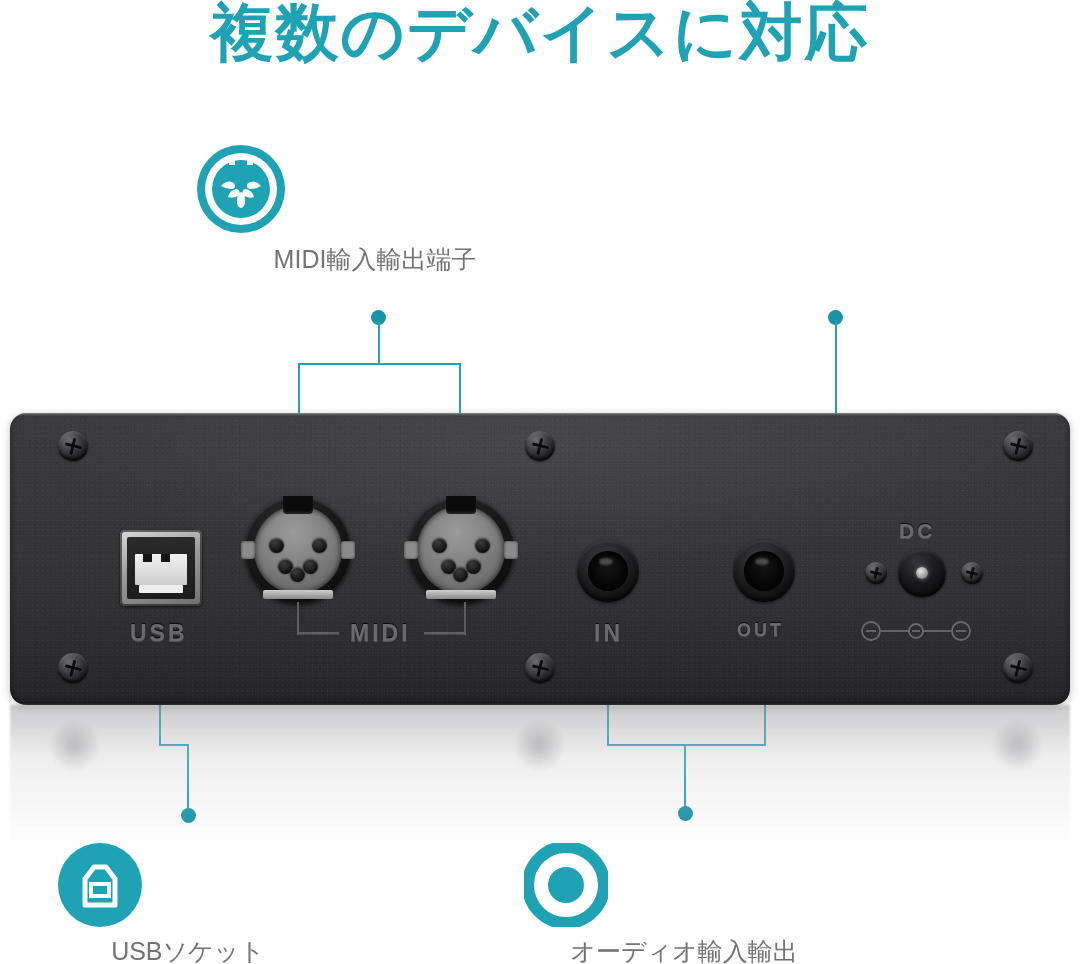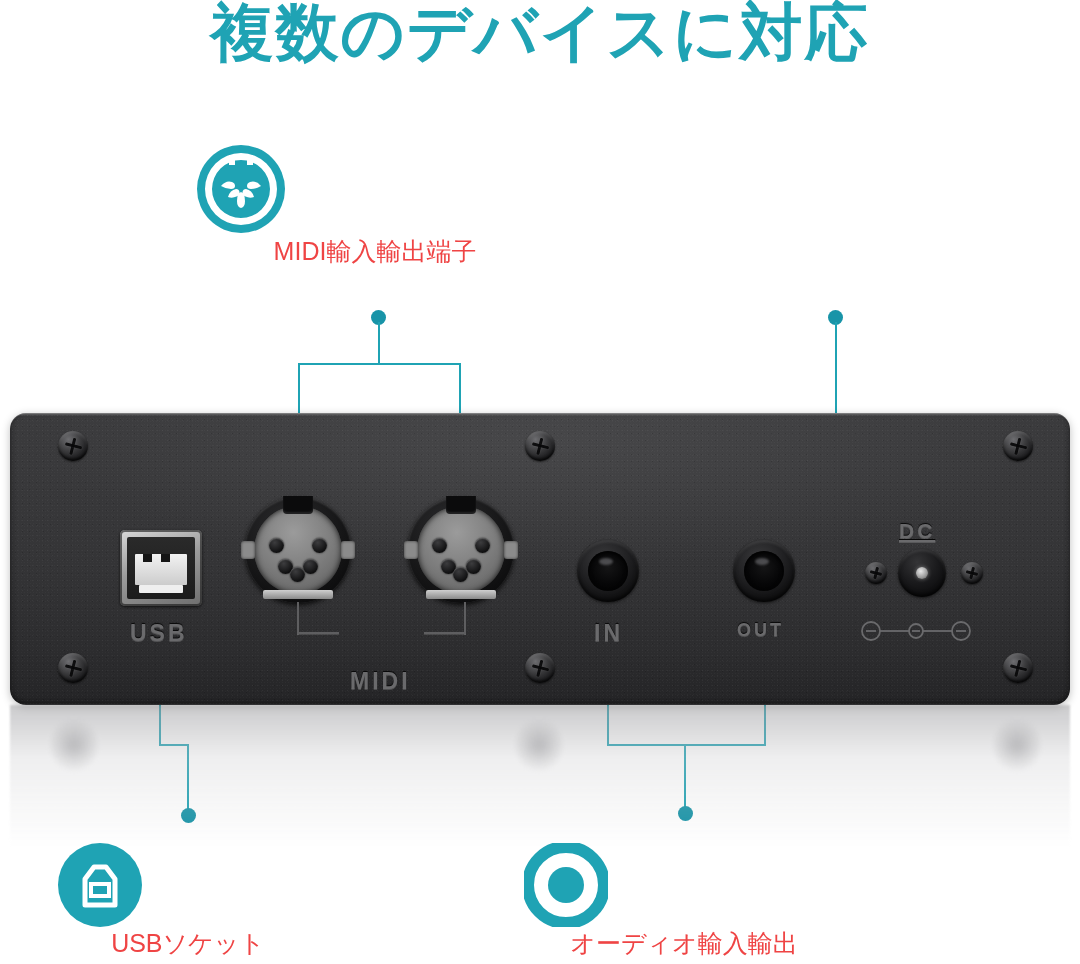--- a/index.html
+++ b/index.html
@@ -19,22 +19,23 @@
     color:#1fa3b4;
     line-height:80px;
     white-space:nowrap;
   }
 
   
   .calloutgrp { position:absolute; text-align:center; }
   .calloutgrp .iconwrap { display:block; margin:0 auto; }
   .calloutgrp .clabel {
     display:block;
+    margin-top:8px;
     font-size:25px;
-    color:#ef4444;
+    color:#737373;
     white-space:nowrap;
     letter-spacing:0px;
   }
 
   
   .panel {
     position:absolute;
     left:10px; top:413px; width:1060px; height:292px;
     border-radius:16px;
     background:
@@ -330,35 +331,35 @@
     <div class="hole" style="left:33px; top:62px;"></div>
     <div class="hole" style="left:58px; top:62px;"></div>
     <div class="hole" style="left:45px; top:70px;"></div>
     <div class="bottombar"></div>
   </div>
 
   <div class="engline" style="left:297px; top:602px; width:2px; height:32px;"></div>
   <div class="engline" style="left:297px; top:632px; width:42px; height:2px;"></div>
   <div class="engline" style="left:424px; top:632px; width:42px; height:2px;"></div>
   <div class="engline" style="left:464px; top:602px; width:2px; height:32px;"></div>
-  <div class="engrave" style="left:350px; top:620px; font-size:23px;margin-top:48px;">MIDI</div>
+  <div class="engrave" style="left:350px; top:620px; font-size:23px;">MIDI</div>
 
   <div class="ajack" style="left:577px; top:540px;">
     <div class="bore"></div>
     <div class="glint"></div>
   </div>
   <div class="engrave" style="left:594px; top:620px; font-size:23px;">IN</div>
 
   <div class="ajack" style="left:733px; top:540px;">
     <div class="bore"></div>
     <div class="glint"></div>
   </div>
   <div class="engrave" style="left:737px; top:620px; font-size:18px;">OUT</div>
 
-  <div class="engrave" style="left:899px; top:519px; font-size:21px;text-decoration:underline;">DC</div>
+  <div class="engrave" style="left:899px; top:519px; font-size:21px;">DC</div>
   <div class="dcjack">
     <div class="pin"></div>
   </div>
 
   <div class="polarity">
     <svg width="112" height="22" viewBox="0 0 112 22">
       <g fill="none" stroke="#6a6a6c" stroke-width="1.8">
         <circle cx="11" cy="11" r="9"></circle>
         <path d="M6 11 h10"></path>
         <circle cx="56" cy="11" r="7"></circle>

